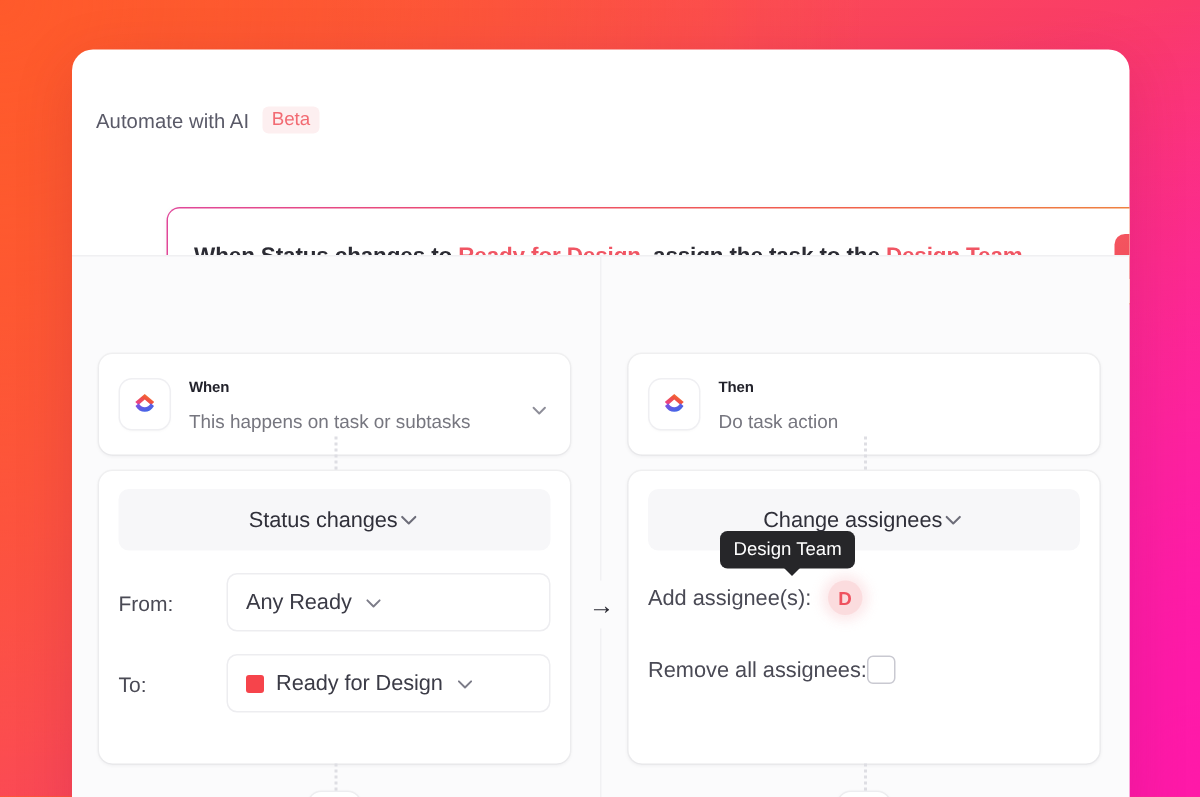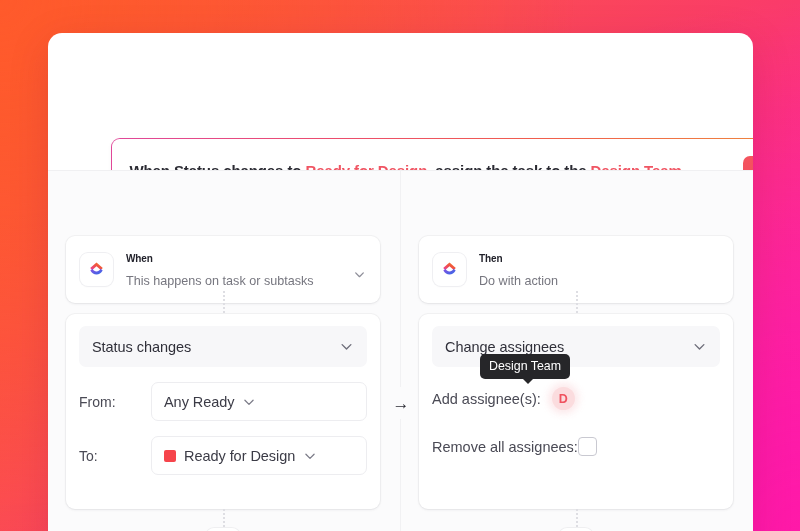--- a/index.html
+++ b/index.html
@@ -186,21 +186,21 @@
     box-shadow: 0 1px 3px rgba(20,20,40,0.07), 0 0 0 1px rgba(20,20,40,0.035);
     padding: 12px 13px;
   }
   .select-main {
     width: 288px;
     height: 41px;
     background: #F7F7F9;
     border-radius: 7px;
     display: flex;
     align-items: center;
-    justify-content: space-between;
+    justify-content: center;
     padding: 0 13px;
     cursor: pointer;
   }
   .select-main-label {
     font-size: 14.5px;
     color: #30303A;
     letter-spacing: -0.05px;
   }
 
   .field-row {
@@ -333,20 +333,24 @@
     font-size: 17px;
     color: #2B2B33;
     line-height: 1;
   }
 </style>
 </head>
 <body>
 
 <div class="window">
 
+  <div class="header">
+    <span class="header-title">Automate with AI</span>
+    <span class="beta-badge">Beta</span>
+  </div>
 
   <div class="ai-bar-wrap">
     <div class="ai-bar-inner">
       <div class="ai-text"><span>When Status changes to </span><span class="hl">Ready for Design</span><span>, assign the task to the </span><span class="hl">Design Team</span></div>
       <button class="sparkle-btn">
         <svg width="16" height="16" viewBox="0 0 24 24">
           <path d="M13.6 2.4l1.5 4.2 4.2 1.5-4.2 1.5-1.5 4.2-1.5-4.2-4.2-1.5 4.2-1.5z" fill="#fff"></path>
           <path d="M7.2 14.2l.85 2.35 2.35.85-2.35.85-.85 2.35-.85-2.35L4 17.4l2.35-.85z" fill="#fff"></path>
         </svg>
       </button>
@@ -432,21 +436,21 @@
 
       <div class="node-card">
         <div class="logo-tile">
           <svg width="19" height="19" viewBox="0 0 24 24">
             <path d="M4 10.2 L12 3.3 L20 10.2 L17.3 12.6 L12 8.0 L6.7 12.6 Z" fill="url(#gTop)"></path>
             <path d="M4.2 13.4 L6.9 11.1 C8.2 13.3 10 14.6 12 14.6 C14 14.6 15.8 13.3 17.1 11.1 L19.8 13.4 C17.9 16.6 15.1 18.4 12 18.4 C8.9 18.4 6.1 16.6 4.2 13.4 Z" fill="url(#gBot)"></path>
           </svg>
         </div>
         <div class="node-texts">
           <div class="node-title">Then</div>
-          <div class="node-sub">Do with action</div>
+          <div class="node-sub">Do task action</div>
         </div>
       </div>
 
       <div class="dots dots-a"></div>
 
       <div class="detail-card">
         <div class="select-main">
           <span class="select-main-label">Change assignees</span>
           <svg width="15" height="15" viewBox="0 0 24 24" fill="none" stroke="#6E6E7A" stroke-width="2.2" stroke-linecap="round" stroke-linejoin="round">
               <polyline points="5,9 12,16 19,9"></polyline>

